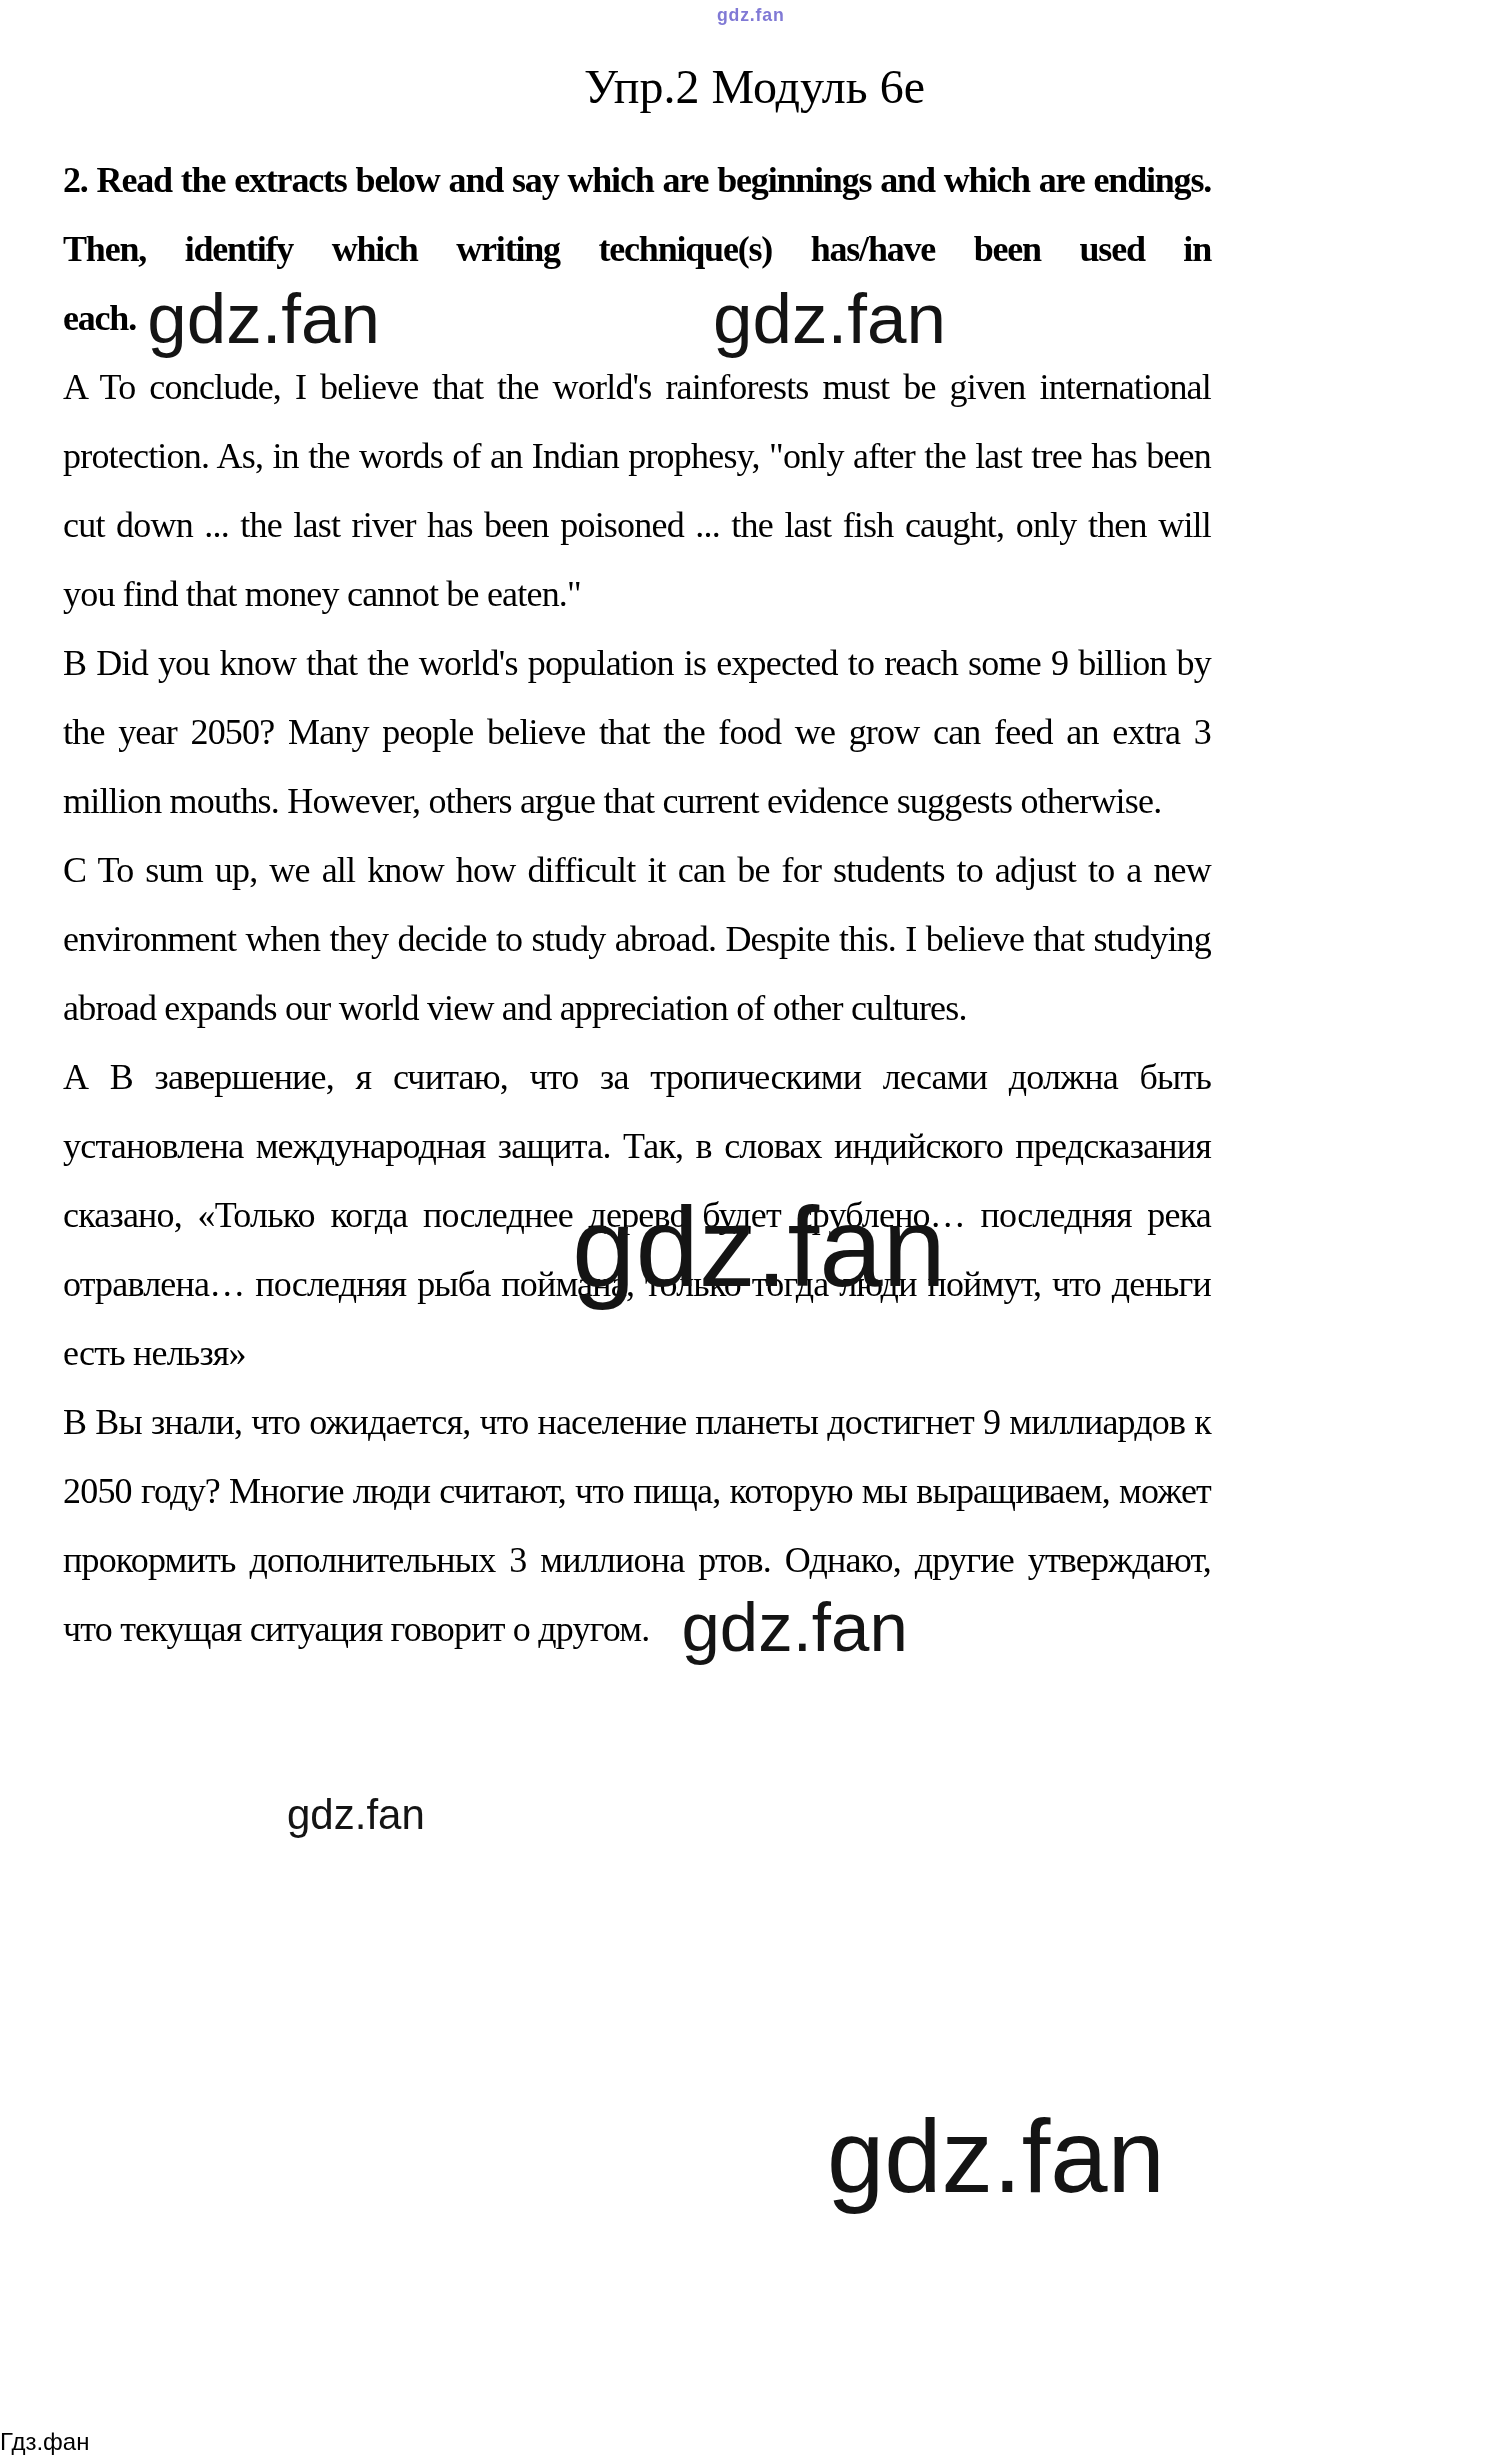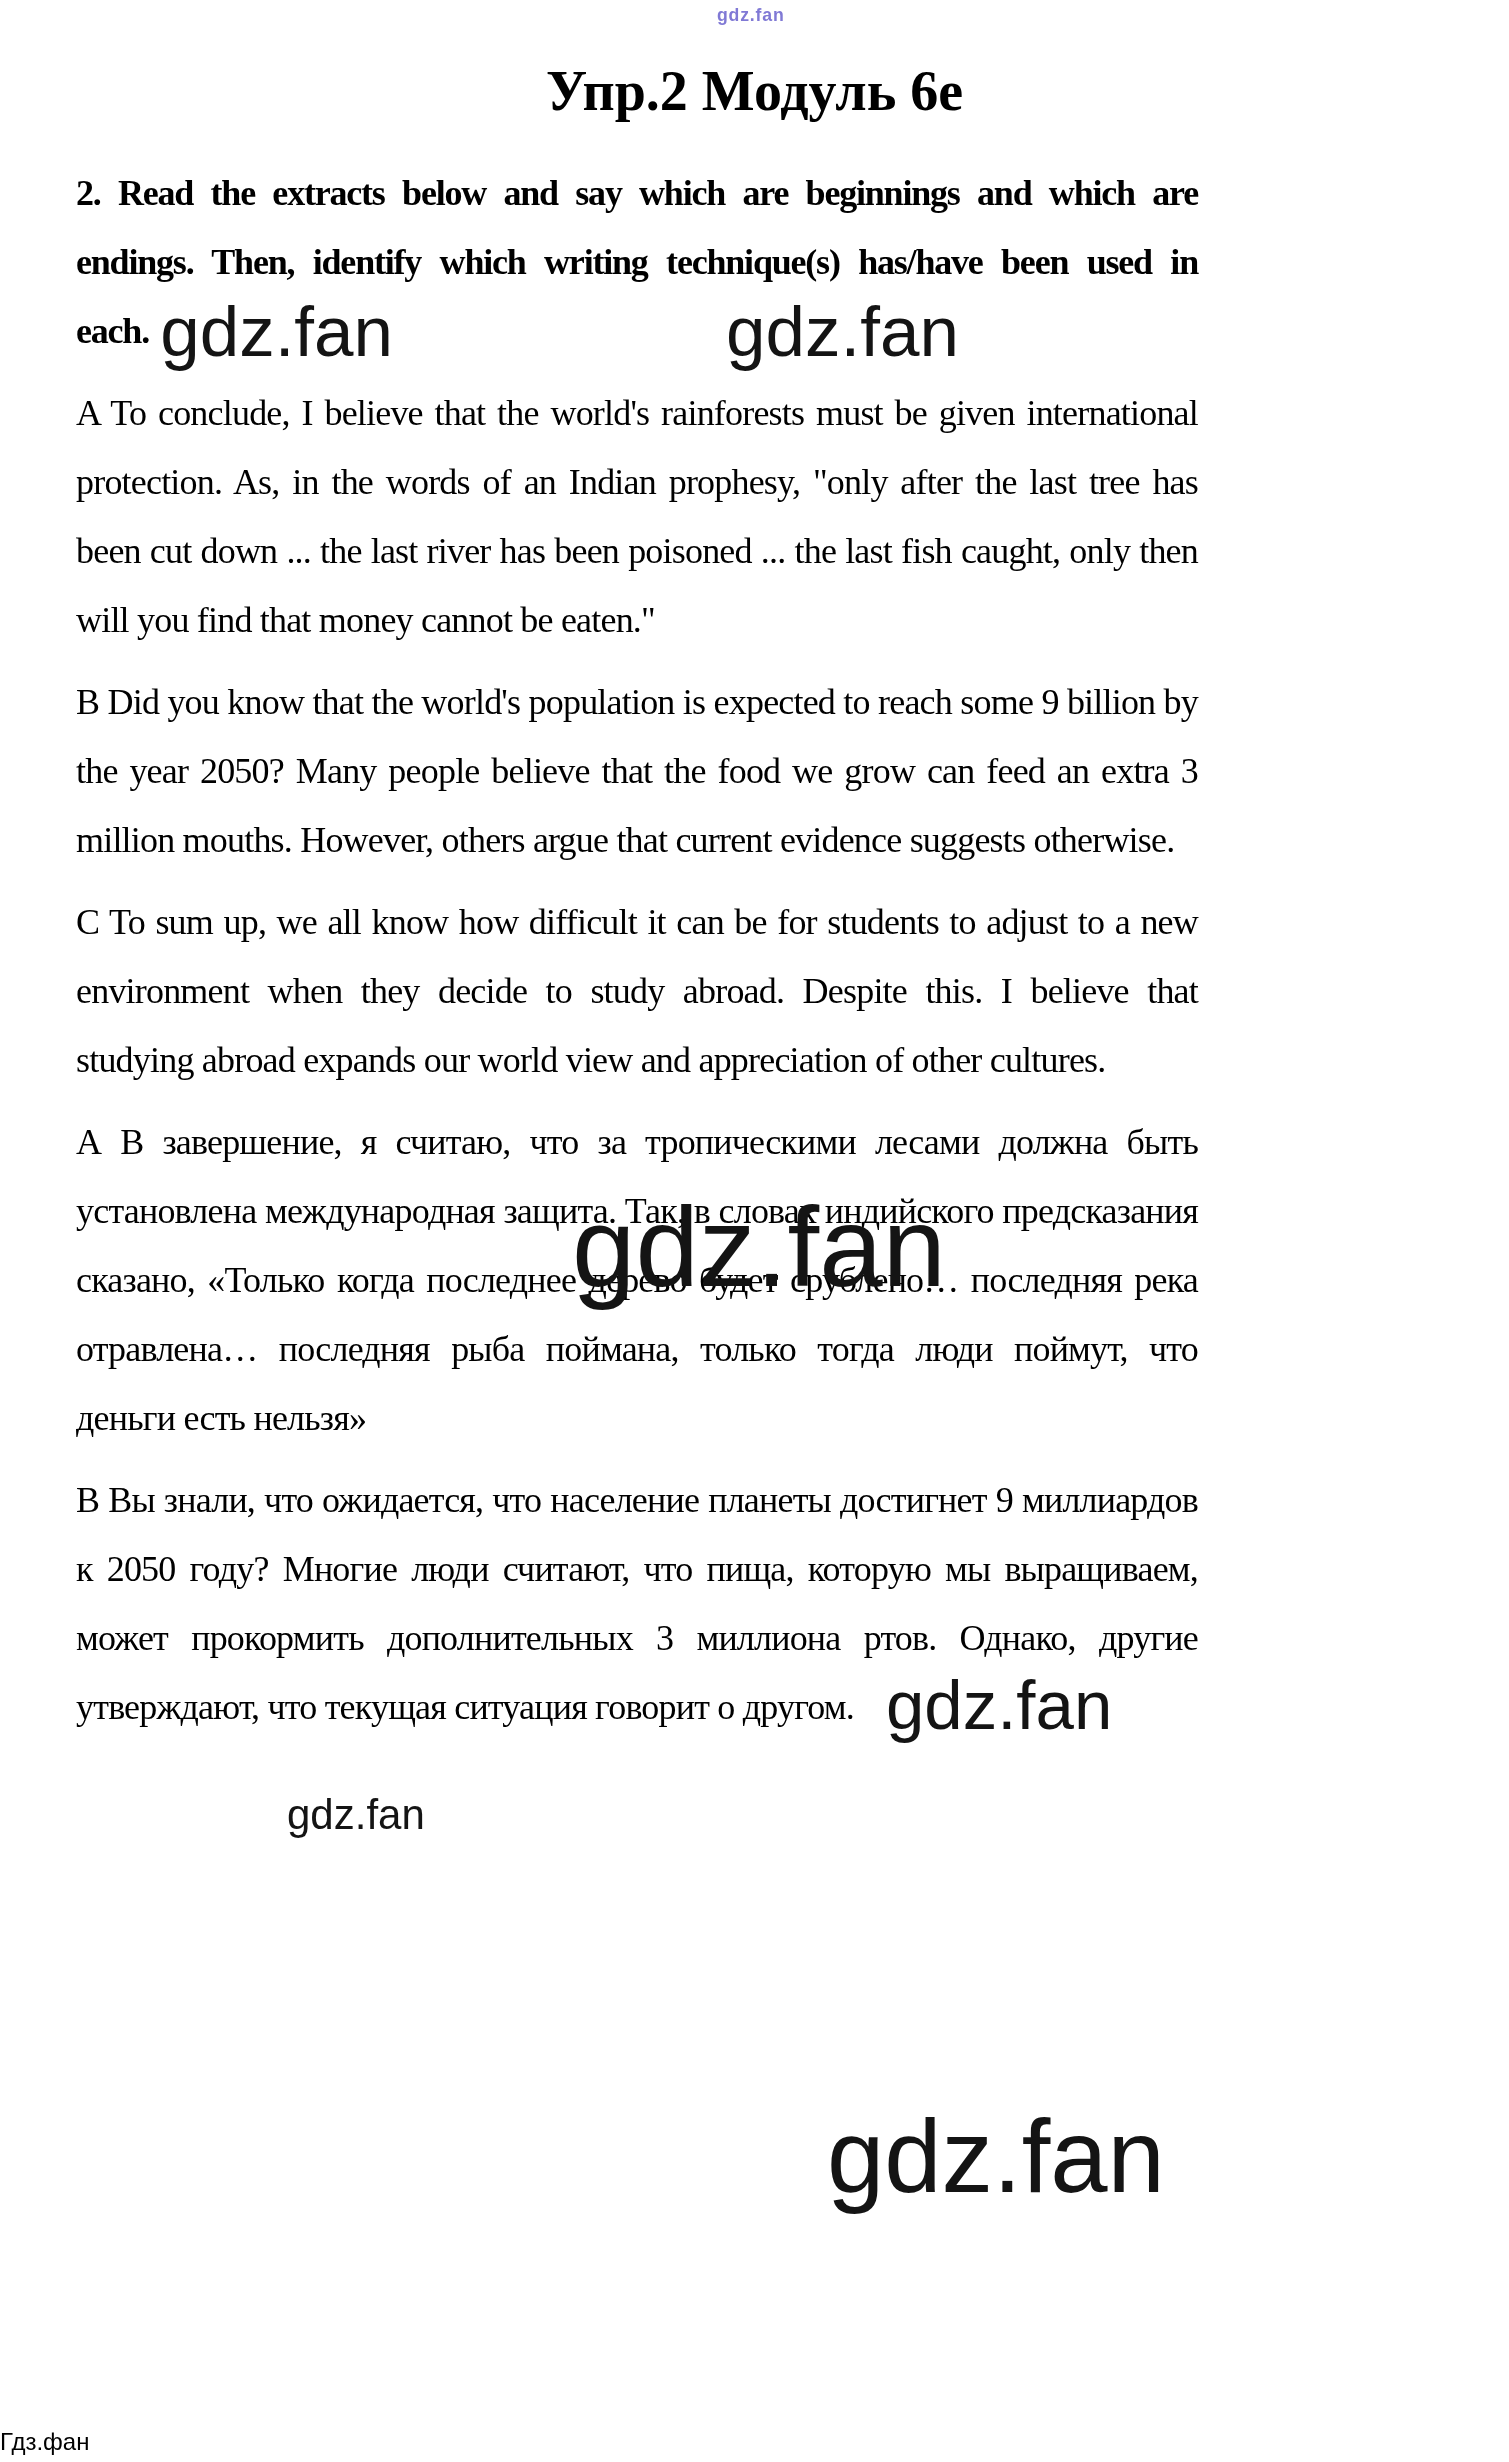--- a/index.html
+++ b/index.html
@@ -2,27 +2,27 @@
 <html style="font-size:13px"><head>
 <meta charset="utf-8">
 <style>
   html,body{margin:0;padding:0;background:#ffffff;}
   .page{
     position:relative;width:1509px;height:2462px;background:#ffffff;
     overflow:hidden;color:#000;font-family:"Liberation Serif",serif;
   }
   .title{
     position:absolute;top:59px;left:0;width:100%;text-align:center;
-    font-weight:700;font-size:56px;
+    font-weight:400;font-size:48px;
   }
   .content{
     position:absolute;left:63px;top:146px;width:1148px;
     font-size:36px;line-height:69px;text-align:justify;letter-spacing:-0.8px;
   }
-  .para{margin:13px;padding:0;}
+  .para{margin:0;padding:0;}
   .bold{font-weight:700;font-size:36px;letter-spacing:-1.2px;}
   .ru-heading{margin-top:161px;}
   .justify-last{text-align-last:justify;}
   .wm{
     font-family:"Liberation Sans",sans-serif;font-weight:400;color:#141414;
     white-space:nowrap;
   }
   .wm-top{
     position:absolute;left:717px;top:4.8px;font-size:17.7px;color:#6a62ce;
     letter-spacing:0.8px;font-weight:700;opacity:.85;

